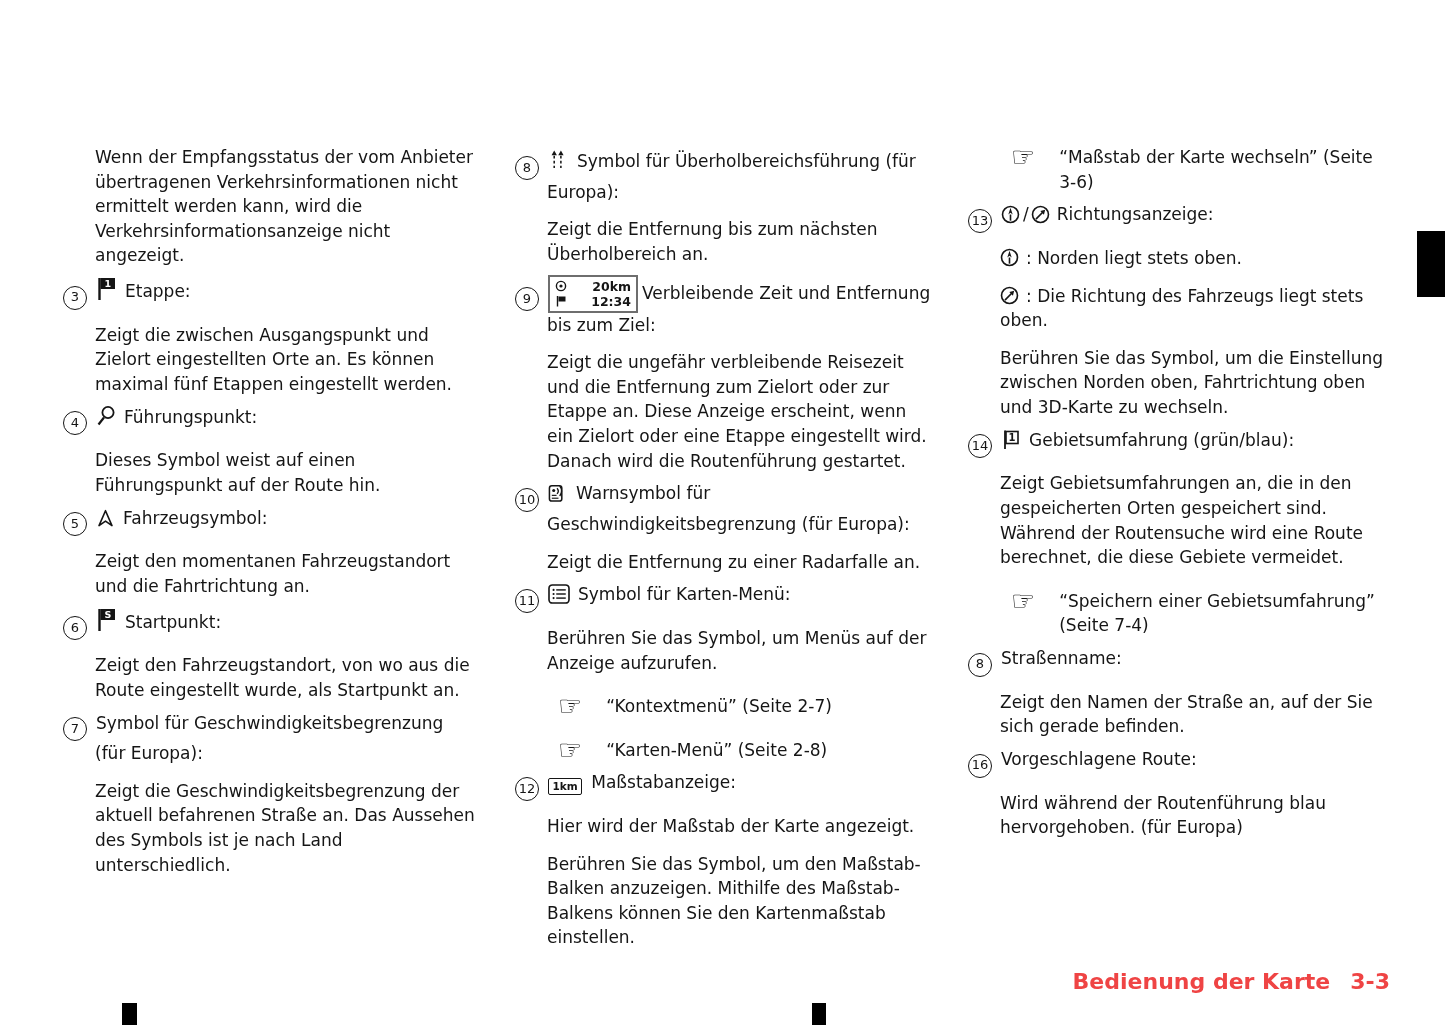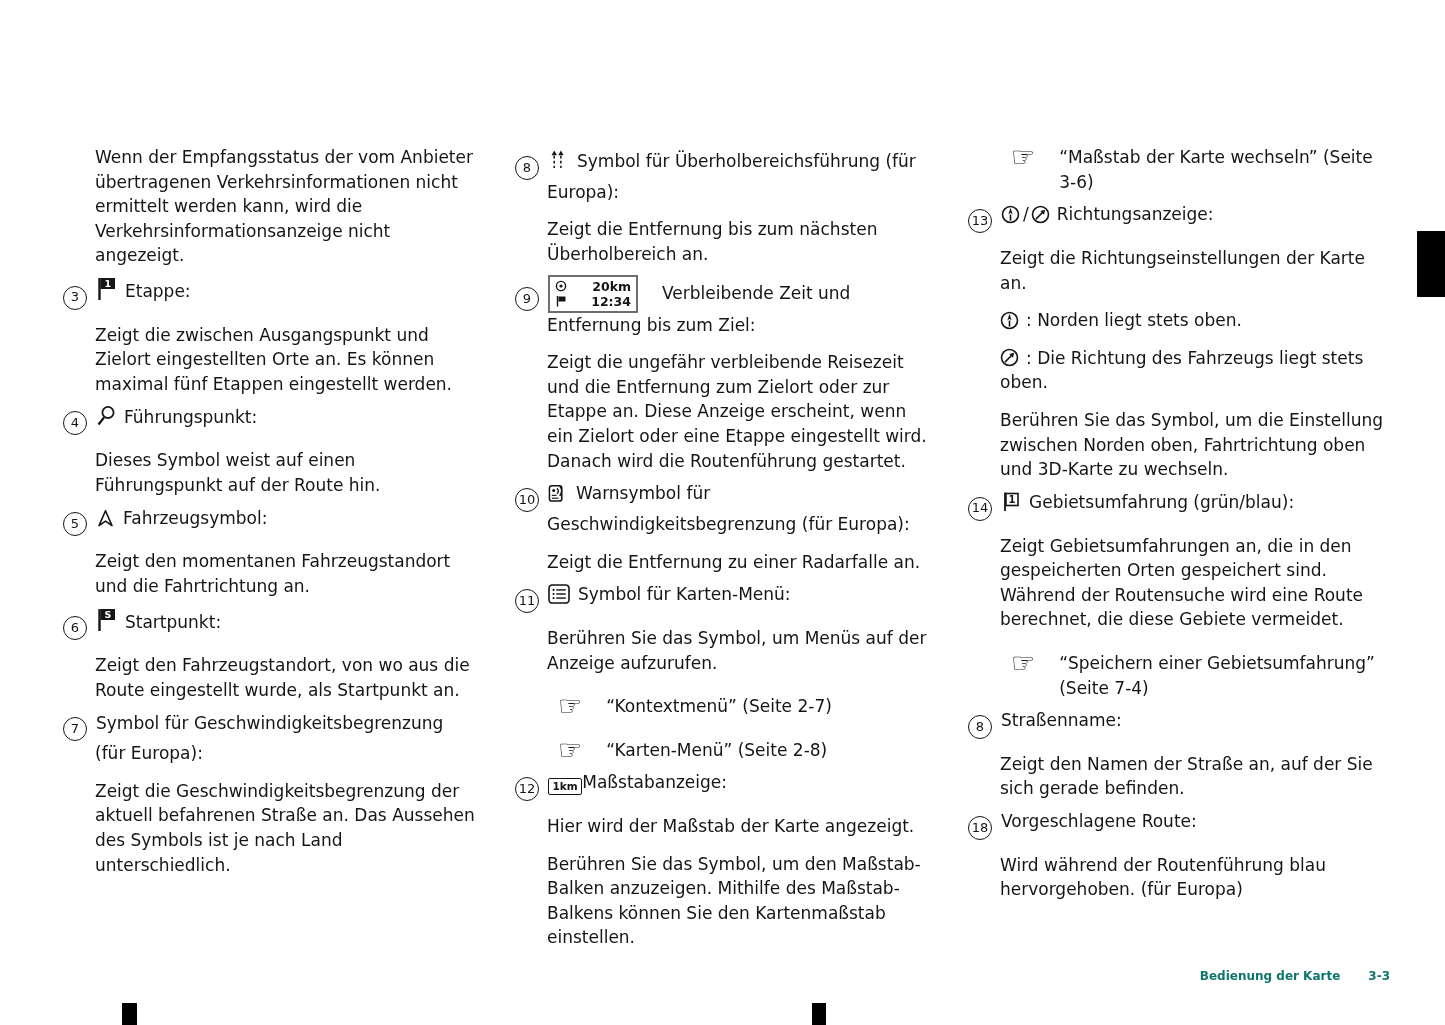--- a/index.html
+++ b/index.html
@@ -23,33 +23,33 @@
     font-size:13px;margin-right:9px;vertical-align:-4.5px;text-indent:0;
   }
   .ih{display:inline-block;vertical-align:-4px;margin-right:8px;text-indent:0;line-height:0;}
   .ih.sm{margin-right:7px;vertical-align:-3.5px;}
   .sep{margin:0 2px 0 -4px;}
   .refrow{margin:19px 0 0;padding-left:43px;display:flex;align-items:flex-start;gap:24px;}
   .hand{font-size:27px;line-height:24px;flex:none;color:#151515;}
   .reftext{flex:1;}
   .rtbox{
     display:inline-block;border:2px solid #6e6e6e;background:#fff;
-    padding:2px 5px;margin-right:24px;vertical-align:middle;text-indent:0;
+    padding:2px 5px;margin-right:4px;vertical-align:middle;text-indent:0;
   }
   .rtrow{display:flex;justify-content:space-between;align-items:center;gap:8px;width:76px;
     font-size:12.5px;font-weight:700;line-height:15px;color:#151515;}
   .scalebox{
     display:inline-block;border:1.6px solid #151515;border-radius:2px;
     font-size:10.5px;font-weight:700;line-height:12px;padding:1.5px 3.5px;
-    vertical-align:-2px;text-indent:0;
+    vertical-align:-2px;margin-right:9px;text-indent:0;
   }
   .iconline{display:block;}
   .footer{
-    position:absolute;top:969px;right:55px;display:flex;align-items:baseline;gap:28px;
-    font-size:12px;font-weight:700;color:#0f766e;
+    position:absolute;top:969px;right:55px;display:flex;align-items:baseline;gap:20px;
+    font-size:22px;font-weight:700;color:#ef4444;
   }
   .sidetab{position:absolute;right:0;top:231px;width:28px;height:66px;background:#000;}
   .mark{position:absolute;background:#000;}
   #mark1{left:122px;top:1003px;width:15px;height:22px;}
   #mark2{left:812px;top:1003px;width:14px;height:22px;}
   svg{display:inline-block;}
 </style>
 </head>
 <body>
 
@@ -159,21 +159,20 @@
 
     <div class="h"><span class="cnum">13</span><span class="ih sm"><svg width="19" height="19" viewBox="0 0 20 20">
             <circle cx="10" cy="10" r="8.4" fill="none" stroke="#151515" stroke-width="1.7"></circle>
             <path d="M10 2.8 L12.3 10 L10 8.2 L7.7 10 Z" fill="#151515"></path>
             <path d="M10 10 L10 16.5" stroke="#151515" stroke-width="1.7"></path>
           </svg></span><span class="sep">/</span><span class="ih sm"><svg width="19" height="19" viewBox="0 0 20 20">
             <circle cx="10" cy="10" r="8.4" fill="none" stroke="#151515" stroke-width="1.7"></circle>
             <path d="M5.2 14.8 L12.6 7.4" stroke="#151515" stroke-width="1.7"></path>
             <path d="M14.9 5.1 L9.8 6.4 L13.6 10.2 Z" fill="#151515"></path>
           </svg></span><span>Richtungsanzeige:</span></div>
-    <p class="body">Zeigt die Richtungseinstellungen der Karte an.</p>
 
     <p class="body iconline"><span class="ih sm"><svg width="19" height="19" viewBox="0 0 20 20">
             <circle cx="10" cy="10" r="8.4" fill="none" stroke="#151515" stroke-width="1.7"></circle>
             <path d="M10 2.8 L12.3 10 L10 8.2 L7.7 10 Z" fill="#151515"></path>
             <path d="M10 10 L10 16.5" stroke="#151515" stroke-width="1.7"></path>
           </svg></span><span>: Norden liegt stets oben.</span></p>
 
     <p class="body iconline"><span class="ih sm"><svg width="19" height="19" viewBox="0 0 20 20">
             <circle cx="10" cy="10" r="8.4" fill="none" stroke="#151515" stroke-width="1.7"></circle>
             <path d="M5.2 14.8 L12.6 7.4" stroke="#151515" stroke-width="1.7"></path>
@@ -190,21 +189,21 @@
     <p class="body">Zeigt Gebietsumfahrungen an, die in den gespeicherten Orten gespeichert sind. Während der Routensuche wird eine Route berechnet, die diese Gebiete vermeidet.</p>
 
     <div class="refrow">
         <span class="hand">☞</span>
         <div class="reftext">“Speichern einer Gebietsumfahrung” (Seite 7-4)</div>
       </div>
 
     <div class="h"><span class="cnum">8</span><span>Straßenname:</span></div>
     <p class="body">Zeigt den Namen der Straße an, auf der Sie sich gerade befinden.</p>
 
-    <div class="h"><span class="cnum">18</span><span>Vorgeschlagene Route:</span></div>
+    <div class="h"><span class="cnum">16</span><span>Vorgeschlagene Route:</span></div>
     <p class="body">Wird während der Routenführung blau hervorgehoben. (für Europa)</p>
 
   </div>
 
   <div class="footer">
     <span>Bedienung der Karte</span>
     <span>3-3</span>
   </div>
 
   <div class="sidetab"></div>

